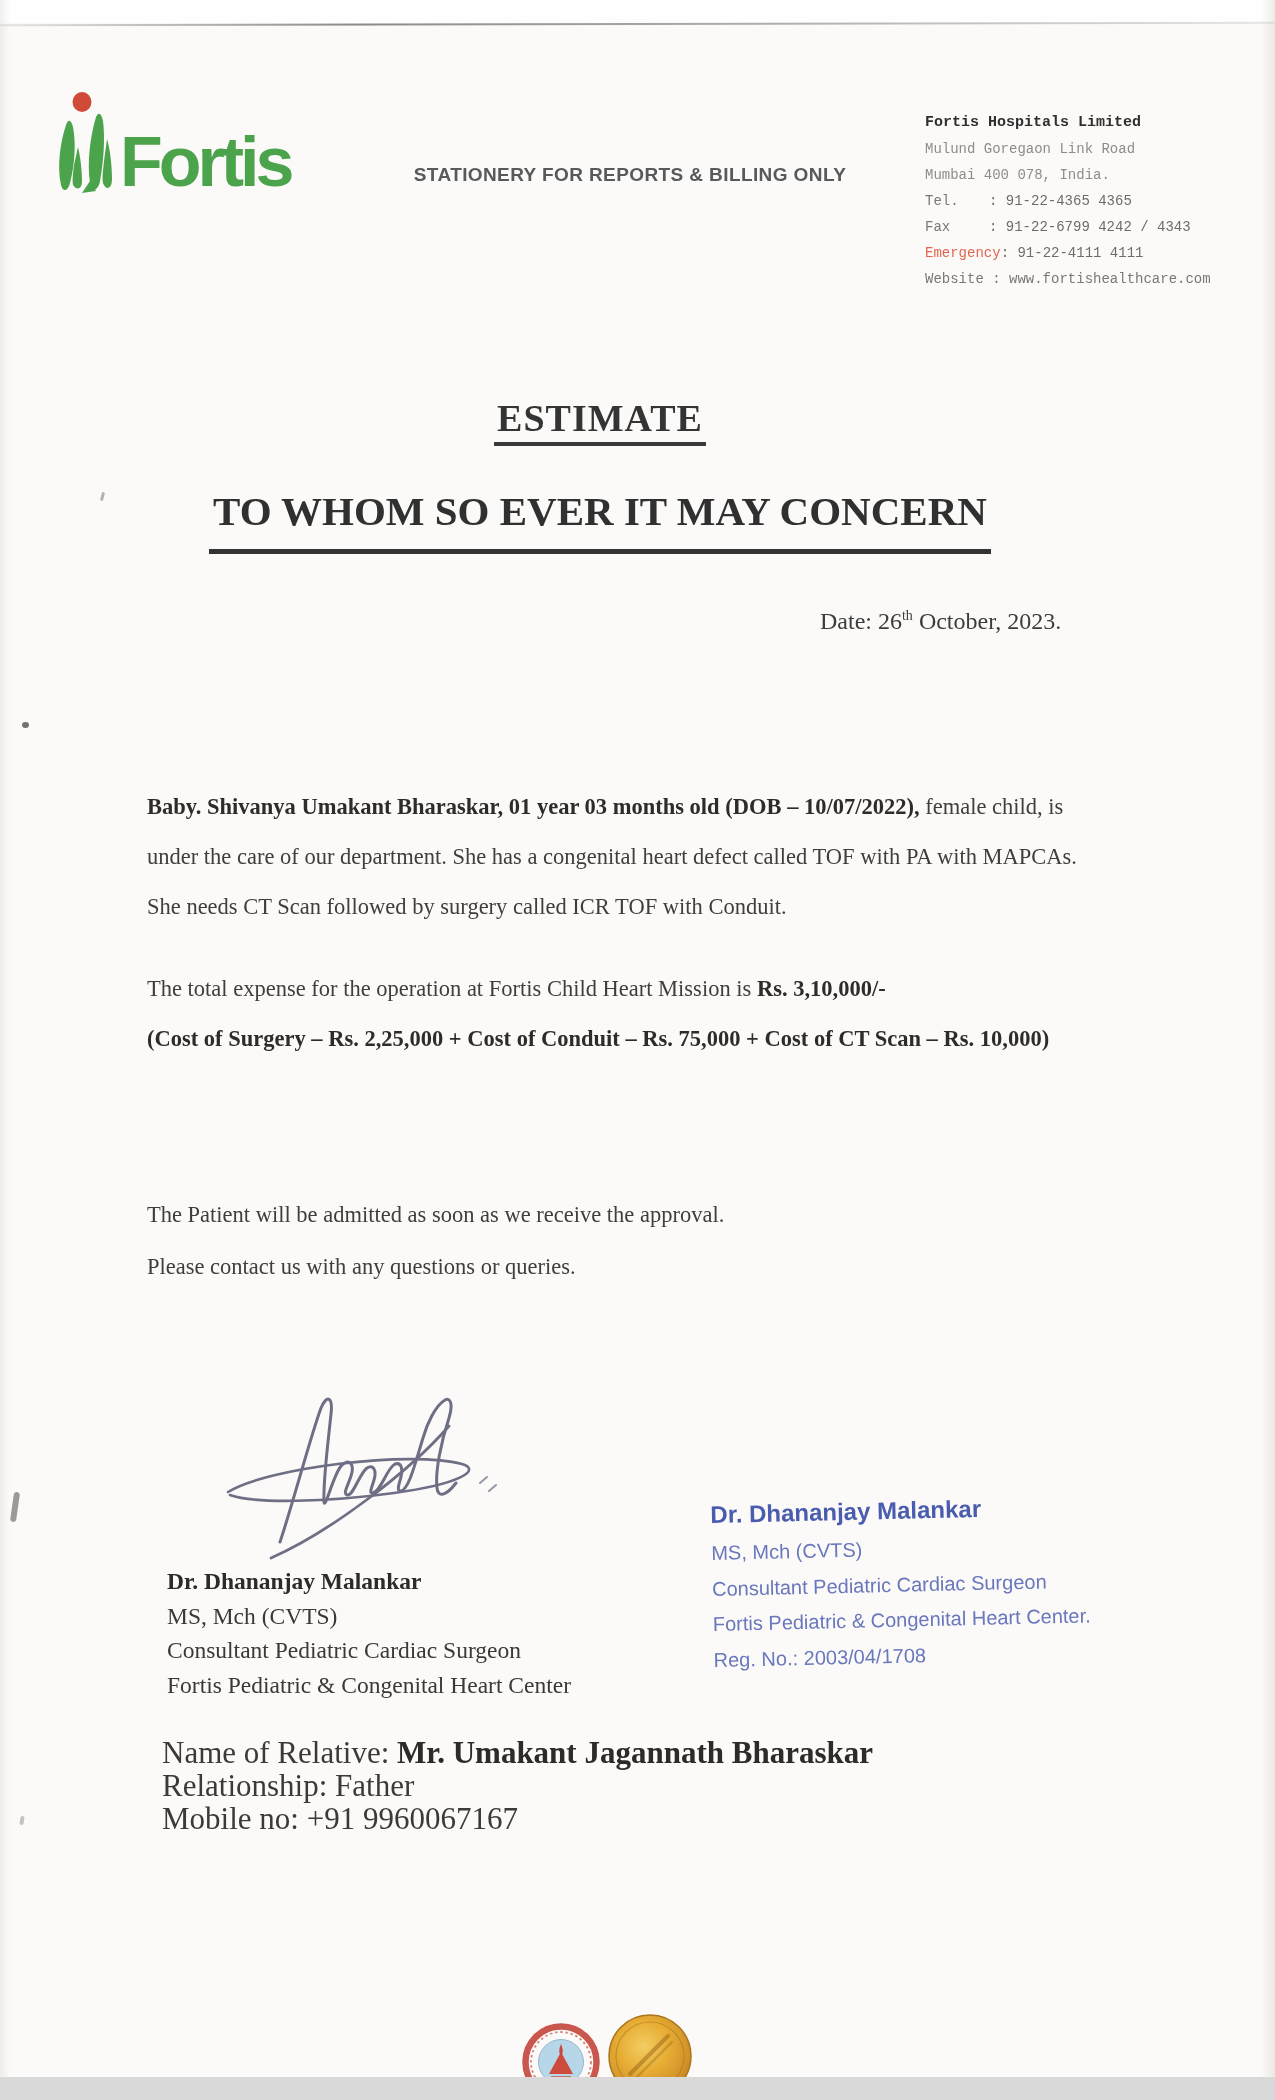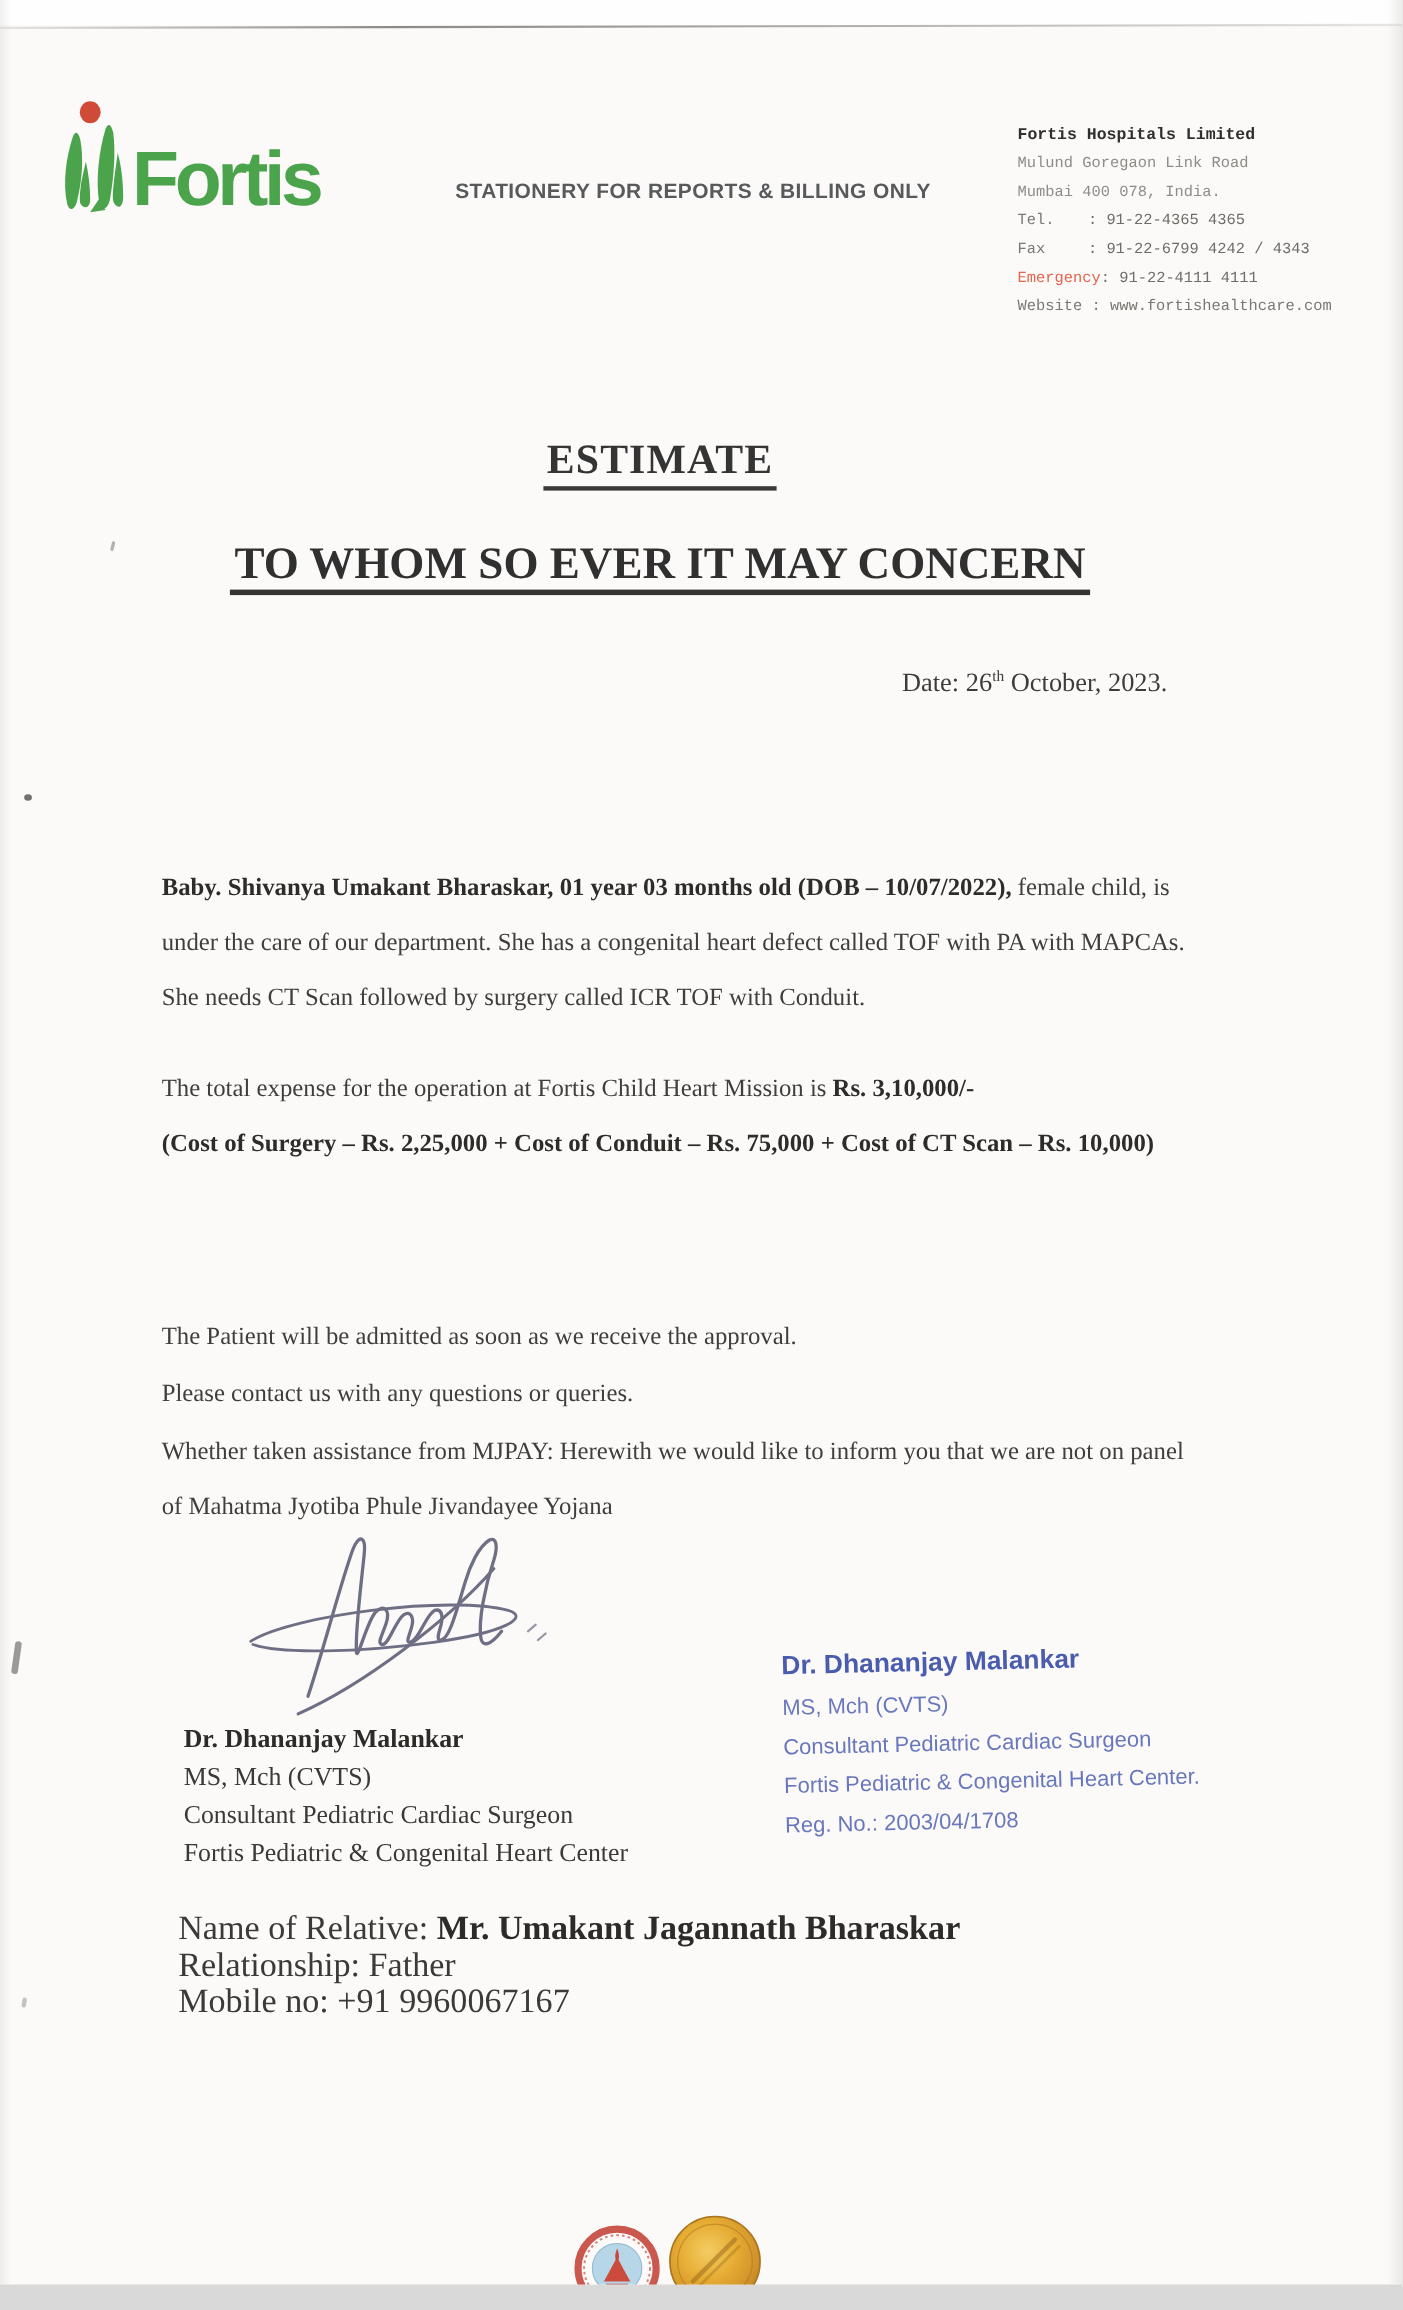--- a/index.html
+++ b/index.html
@@ -37,21 +37,21 @@
   .letterhead .emergency-label{color:#e2654e;}
   .letterhead .website{color:#7b7874;}
 
   
   .headings{left:130px;width:940px;text-align:center;}
   .h-estimate{top:396px;}
   .h-estimate span{display:inline-block;font-weight:bold;font-size:38px;color:#343434;
     letter-spacing:1px;border-bottom:4px solid #3a3a3a;padding:0 3px 2px 3px;}
   .h-concern{top:487px;}
   .h-concern span{display:inline-block;font-weight:bold;font-size:41px;color:#303030;
-    border-bottom:5px solid #343434;padding:0 4px 1px 4px;}
+    border-bottom:5px solid #343434;padding:0 4px 14px 4px;}
 
   .dateline{left:820px;top:608px;font-size:24px;color:#3c3c3c;}
   .dateline sup{font-size:14px;}
 
   .para{left:147px;width:950px;font-size:22.5px;line-height:50px;color:#403e3b;}
   .para b{color:#2e2c29;margin-top:40px;}
   .p1{top:782px;}
   .p2{top:964px;}
   .p3a{top:1190px;}
   .p3b{top:1242px;}
@@ -125,21 +125,20 @@
   </div>
 
   <div class="abs dateline"><span>Date: 26</span><sup>th</sup><span> October, 2023.</span></div>
 
   <div class="abs para p1"><b>Baby. Shivanya Umakant Bharaskar, 01 year 03 months old (DOB – 10/07/2022),</b><span> female child, is under the care of our department. She has a congenital heart defect called TOF with PA with MAPCAs.  She needs CT Scan followed by surgery called ICR TOF with Conduit.</span></div>
 
   <div class="abs para p2"><span>The total expense for the operation at Fortis Child Heart Mission is </span><b>Rs. 3,10,000/-</b><br><b>(Cost of Surgery – Rs. 2,25,000 + Cost of Conduit – Rs. 75,000 + Cost of CT Scan – Rs. 10,000)</b></div>
 
   <div class="abs para p3a">The Patient will be admitted as soon as we receive the approval.</div>
   <div class="abs para p3b">Please contact us with any questions or queries.</div>
-  <div class="abs para p3c">Whether taken assistance from MJPAY: Herewith we would like to inform you that we are not on panel of Mahatma Jyotiba Phule Jivandayee Yojana</div>
 
   <div class="abs signature">
     <svg width="310" height="195" viewBox="0 0 310 195">
       <g fill="none" stroke="#565670" stroke-linecap="round" stroke-linejoin="round" opacity="0.85">
         <path stroke-width="2.6" d="M20,112 C58,88 202,70 254,84 C274,90 252,104 186,113 C120,122 46,124 22,115"></path>
         <path stroke-width="3" d="M72,162 C86,120 102,58 113,28 C119,14 125,17 123,34 C119,72 115,102 116,122 C117,130 125,96 133,86 C141,77 147,84 143,96 C139,108 135,113 139,115 C145,117 151,94 159,88 C165,84 169,90 166,100 C163,110 161,113 165,113 C173,111 179,88 187,84 C193,82 195,88 193,97 C190,107 189,111 193,111 C201,109 207,84 215,58 C219,44 227,26 237,20 C243,17 245,25 241,38 C233,62 227,92 229,108 C230,118 238,116 248,103"></path>
         <path stroke-width="2.8" d="M241,46 C201,92 122,152 63,178"></path>
         <path stroke-width="2" opacity="0.7" d="M272,103 l7,-6 M281,111 l7,-6"></path>
       </g>
     </svg>

